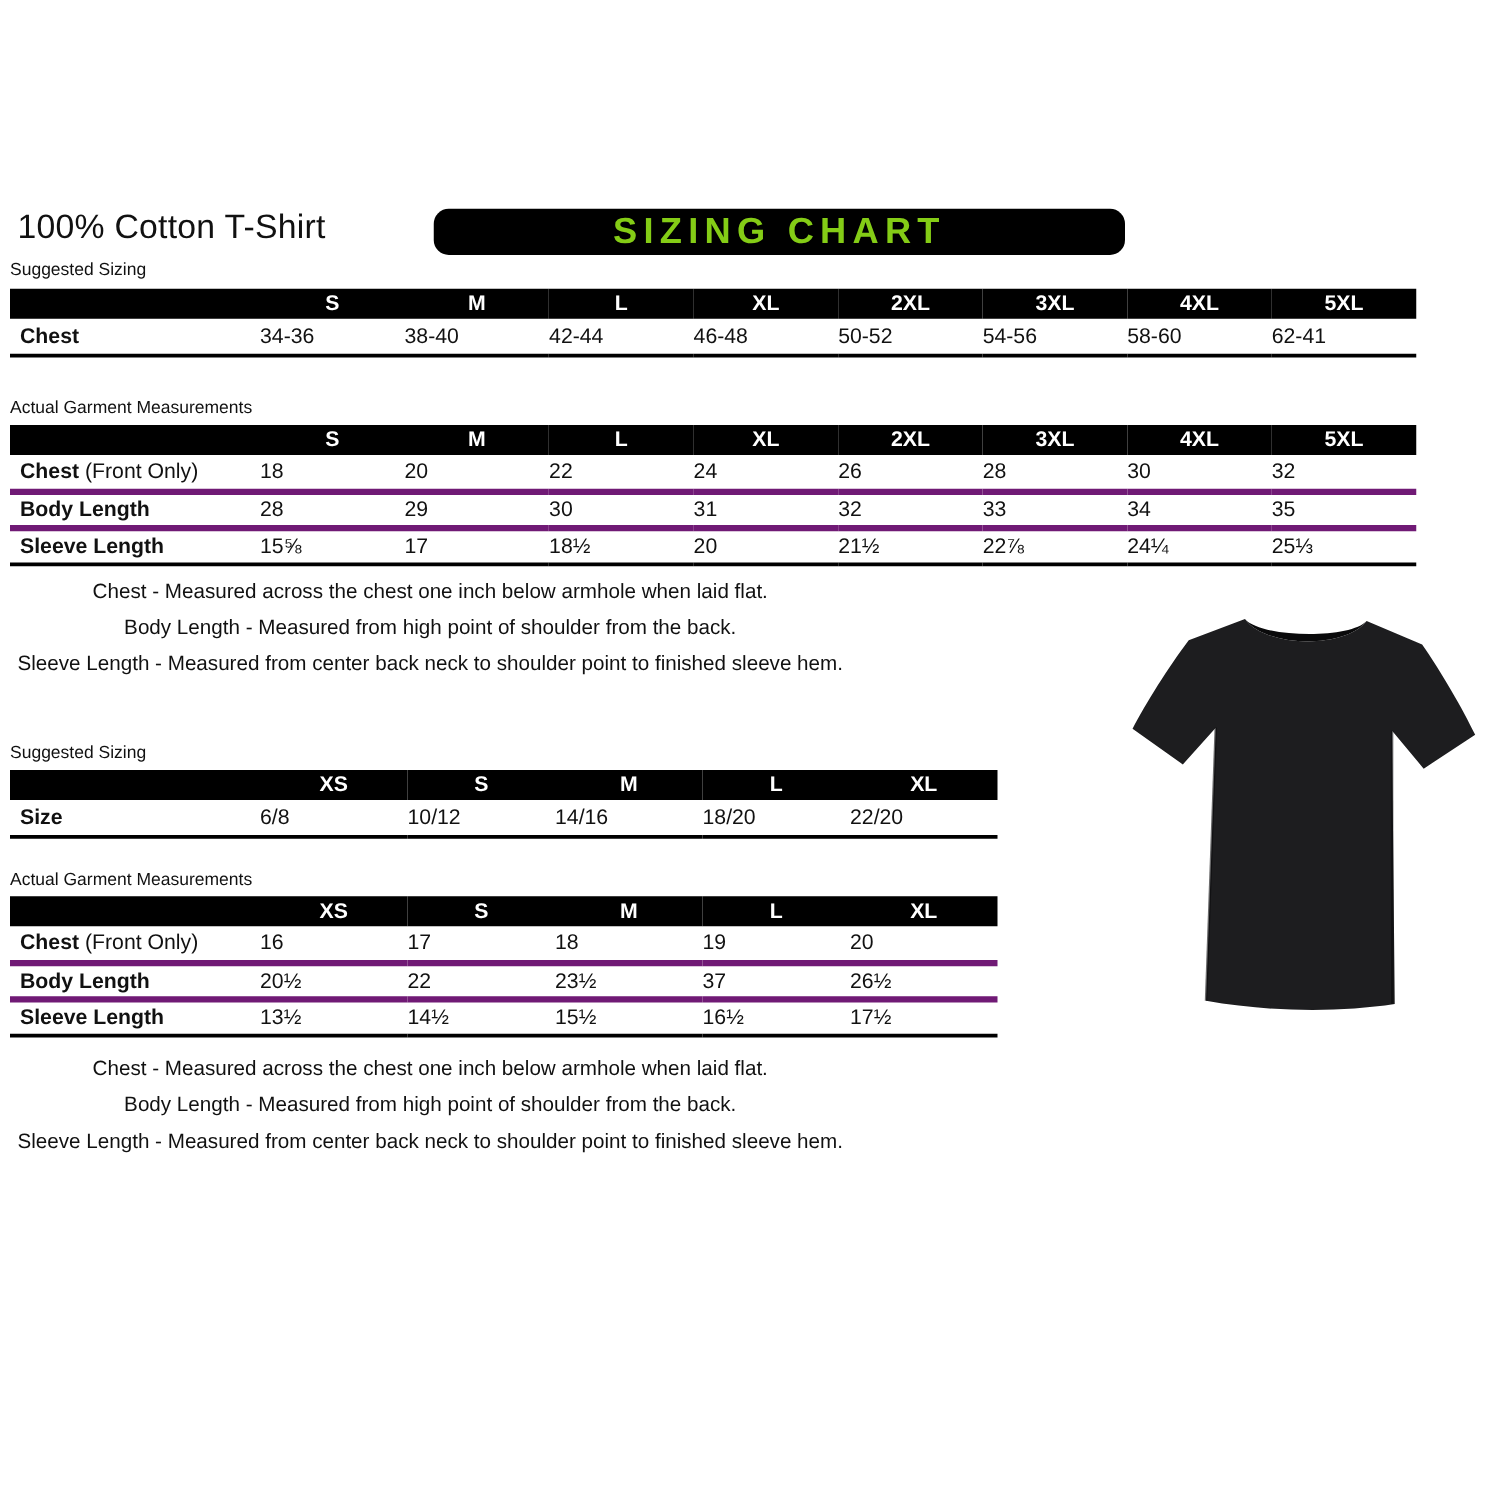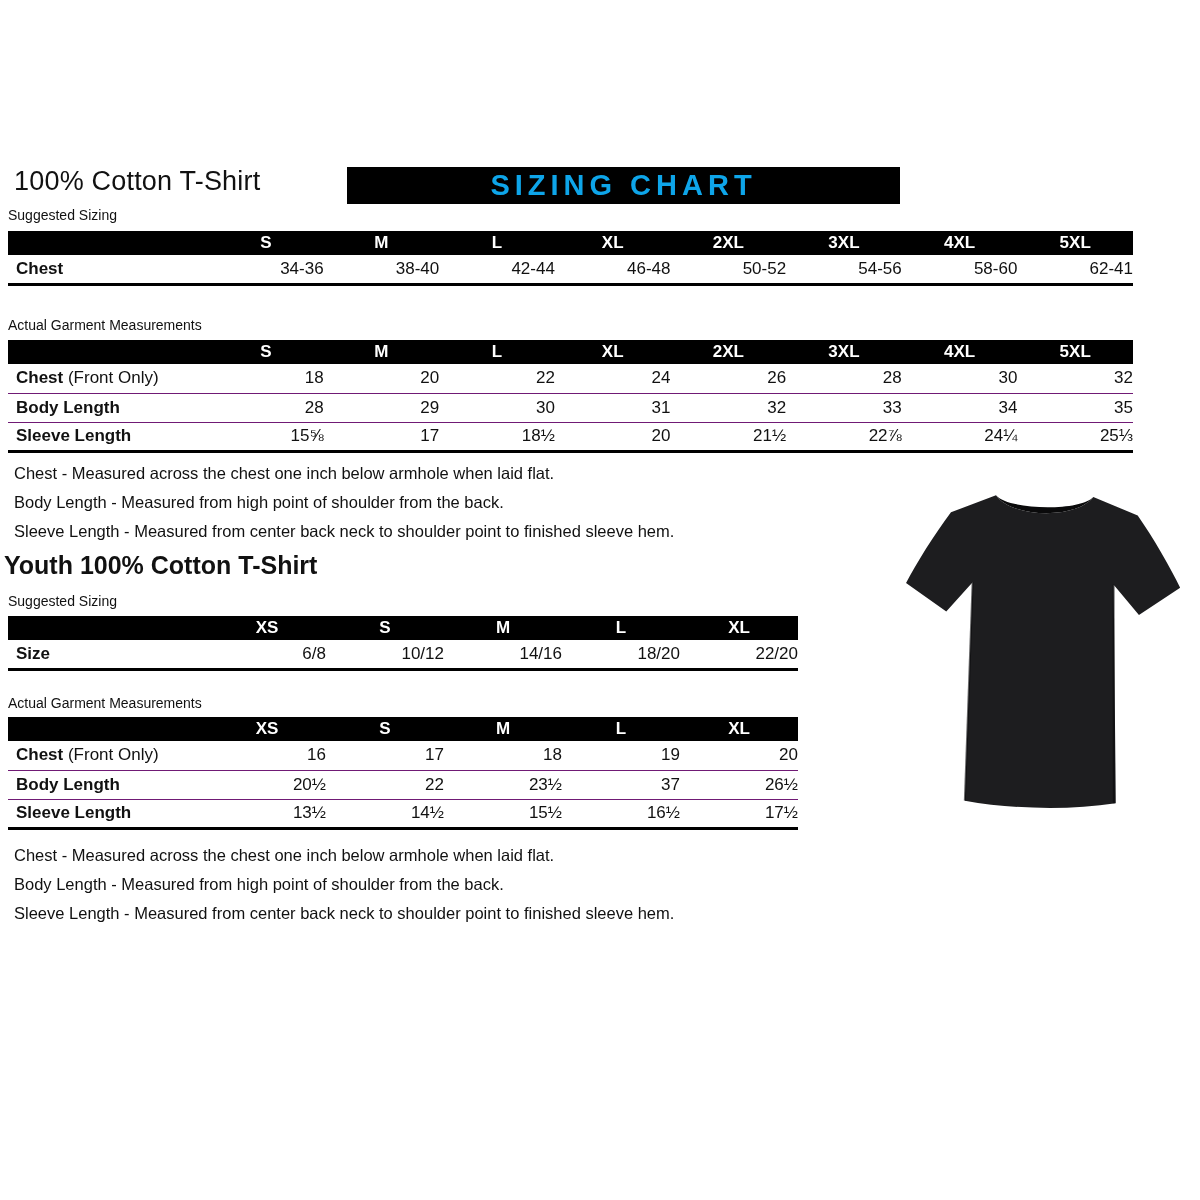--- a/index.html
+++ b/index.html
@@ -2,36 +2,36 @@
 <html><head>
 <meta charset="utf-8">
 <style>
   * { margin:0; padding:0; box-sizing:border-box; }
   html,body { background:#fff; }
   body { font-family:"Liberation Sans", sans-serif; color:#111; }
   .page { position:relative; width:1200px; height:1200px; background:#ffffff; overflow:hidden; }
 
   .main-title { position:absolute; left:14px; top:166px; font-size:27px; font-weight:400; letter-spacing:0.2px; }
   .banner { position:absolute; left:347px; top:167px; width:553px; height:37px; background:#000;
-            color:#0ea5e9; font-weight:bold; font-size:29px; letter-spacing:5px;
-            display:flex; align-items:center; justify-content:center; }
+            color:#84cc16; font-weight:bold; font-size:29px; letter-spacing:5px;
+            display:flex; align-items:center; justify-content:center;border-radius:12px; }
   .youth-title { position:absolute; left:4px; top:551px; font-size:25px; font-weight:bold; }
 
   .section-label { position:absolute; font-size:14px; }
 
   table.size-table { position:absolute; border-collapse:collapse; table-layout:fixed;
                      font-size:17px; border-bottom:3px solid #000; background:#fff; }
   table.size-table th { background:#000; color:#fff; font-weight:bold; font-size:17px;
                         height:24px; text-align:center; padding:0; }
-  table.size-table td { text-align:right; height:29px; padding:0; }
-  table.size-table tbody tr + tr td { border-top:1px solid #701a75; }
+  table.size-table td { text-align:left; height:29px; padding:0; }
+  table.size-table tbody tr + tr td { border-top:5px solid #701a75; }
   table.size-table .label-col { text-align:left; padding-left:8px; }
   table.size-table td.label-col b { font-weight:bold; }
 
-  .notes { position:absolute; font-size:16.5px; line-height:29px; }
+  .notes { position:absolute; font-size:16.5px; line-height:29px;text-align:center; }
   .notes div { white-space:nowrap; }
 
   .shirt-wrap { position:absolute; left:893px; top:474px; width:298px; height:348px; }
 </style>
 </head>
 <body>
 
 <div class="page">
 
   <div class="main-title">100% Cotton T-Shirt</div>
@@ -118,21 +118,20 @@
         </tr>
       </tbody>
     </table>
 
   <div class="notes" style="left:14px; top:459px;">
     <div>Chest - Measured across the chest one inch below armhole when laid flat.</div>
     <div>Body Length - Measured from high point of shoulder from the back.</div>
     <div>Sleeve Length - Measured from center back neck to shoulder point to finished sleeve hem.</div>
   </div>
 
-  <div class="youth-title">Youth 100% Cotton T-Shirt</div>
 
   <div class="section-label" style="left:8px; top:593px;">Suggested Sizing</div>
   <table class="size-table" style="left:8px; top:616px; width:790px;">
       <thead>
         <tr>
           <th class="label-col" style="width: 200px;"></th>
           <th>XS</th>
           <th>S</th>
           <th>M</th>
           <th>L</th>

